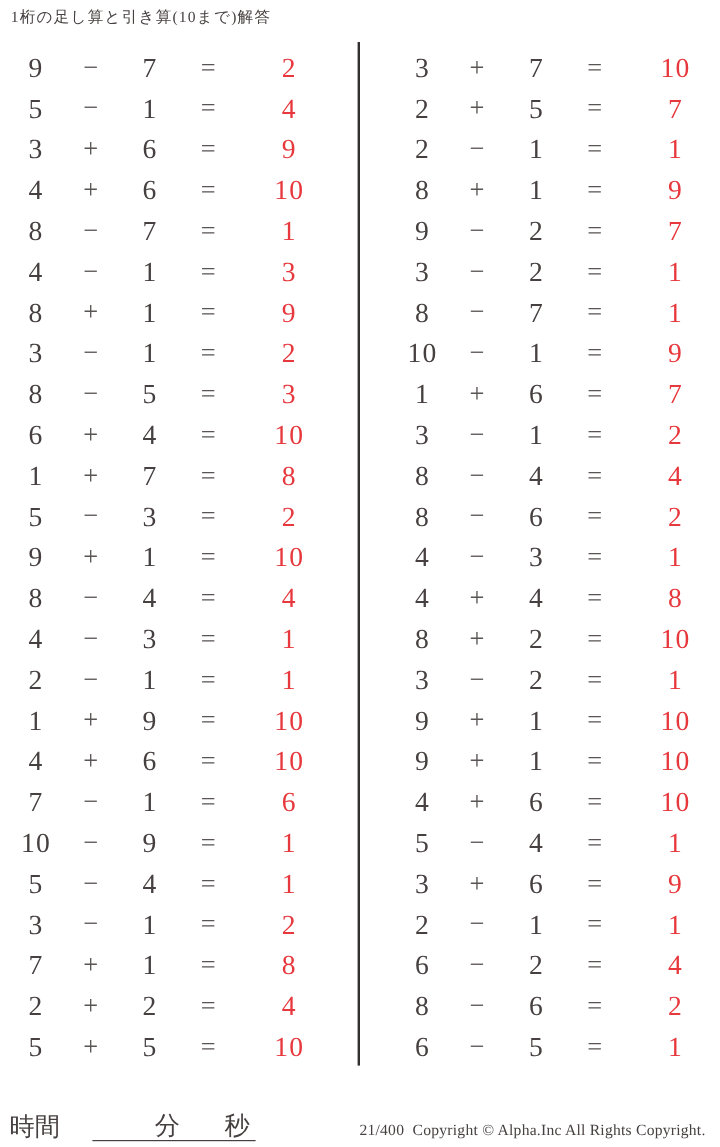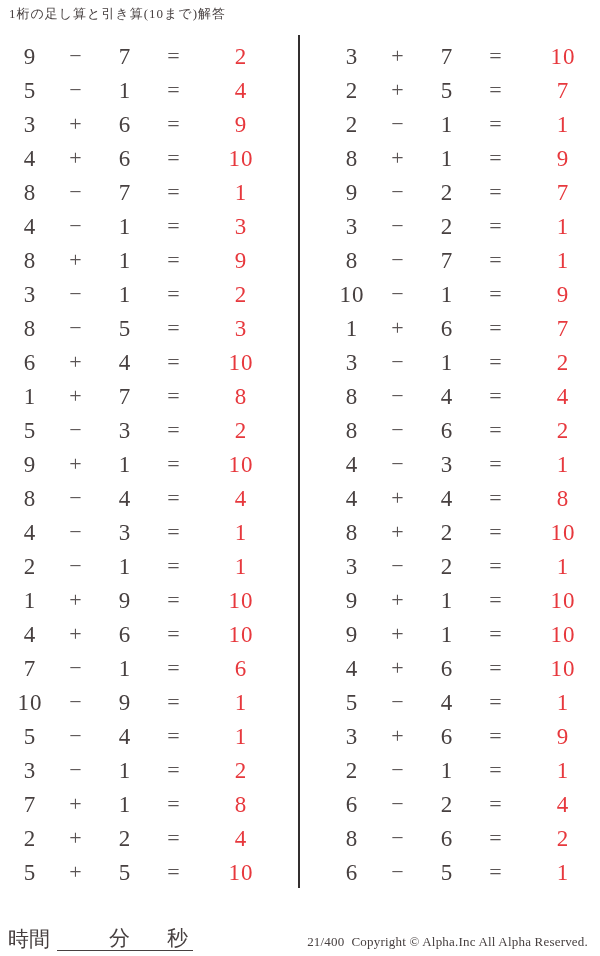--- a/index.html
+++ b/index.html
@@ -35,21 +35,21 @@
     line-height:1;
     color:#474040;
     font-weight:400;
     letter-spacing:1px;
   }
   .cell.op { font-size:22px; color:#5a5454; }
   .cell.eq { font-size:22px; color:#5a5454; }
   .cell.ans { color:#e7383d; }
   .footer {
     position:absolute; left:8px; top:924px; height:27px;
-    display:flex; align-items:flex-end;
+    display:flex; align-items:flex-end;gap:20px;
   }
   .time-label { font-size:21px; line-height:1.1; color:#474040; }
   .time-line {
     display:inline-block; position:relative;
     width:136px; height:25px;
     border-bottom:1.6px solid #474040;
     margin-left:7px;
     font-size:21px; color:#474040;
   }
   .time-line .min { position:absolute; left:52px; bottom:1px; line-height:1; }
@@ -426,15 +426,15 @@
 
   <div class="footer">
     <span class="time-label">時間</span>
     <span class="time-line">
       <span class="min">分</span>
       <span class="sec">秒</span>
     </span>
   </div>
 
   <div class="copyright">
-    <span class="pagenum">21/400</span><span>Copyright ©  Alpha.Inc All Alpha Reserved.</span>
+    <span class="pagenum">21/400</span><span>Copyright ©  Alpha.Inc All Rights Copyright.</span>
   </div>
 </div>
 
 </body></html>

